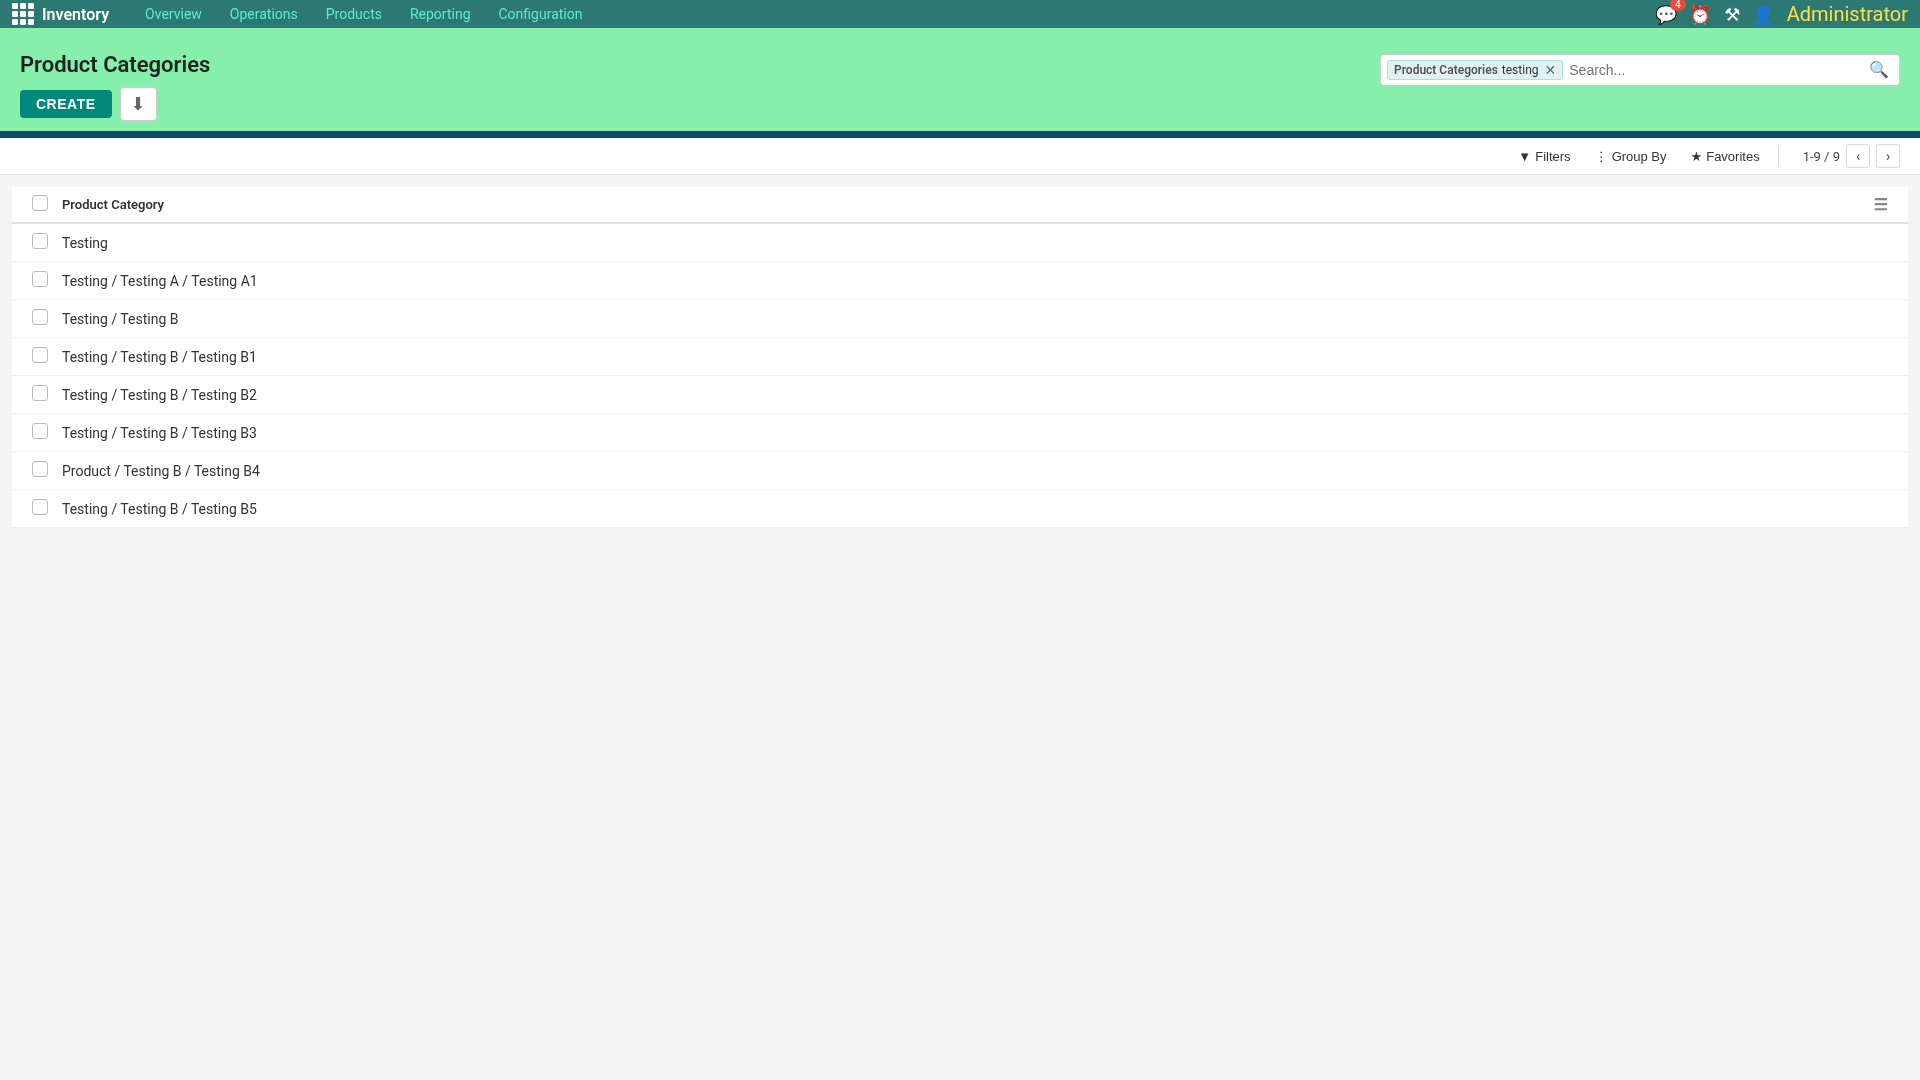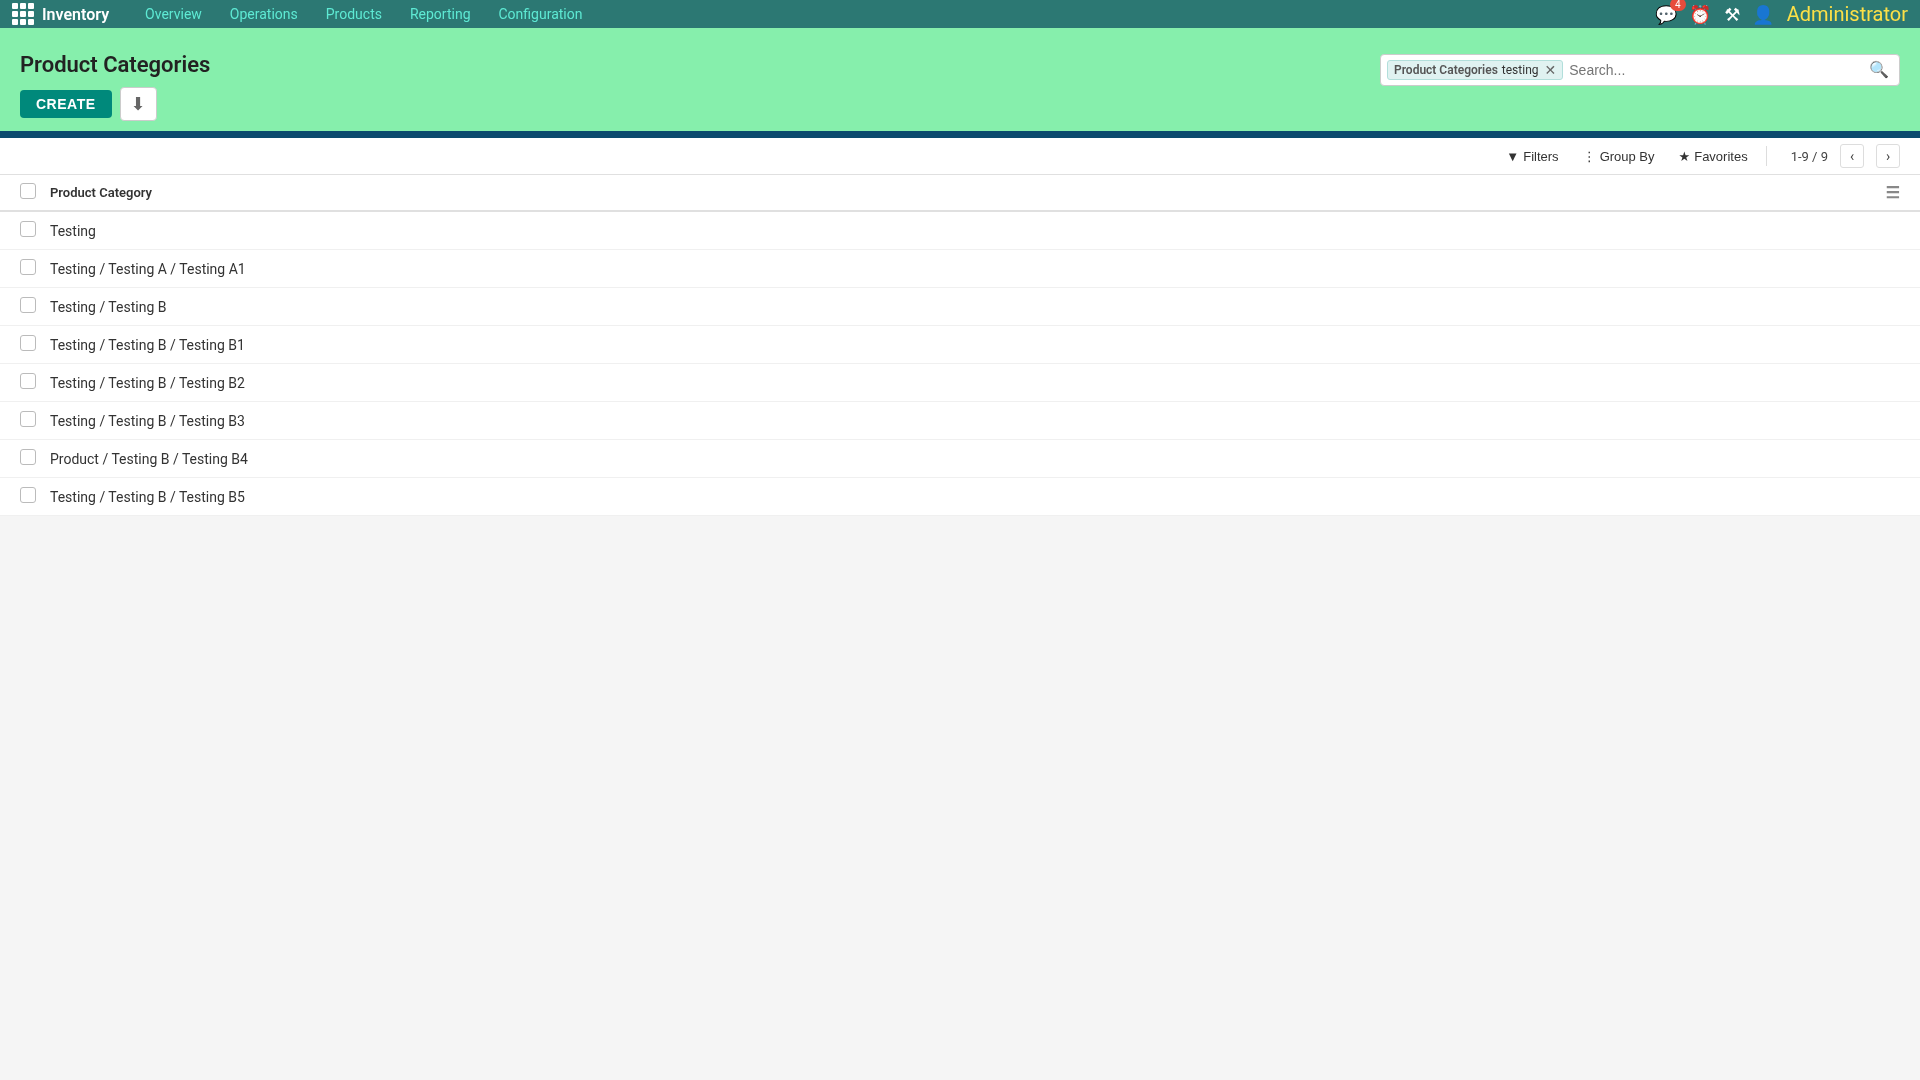--- a/index.html
+++ b/index.html
@@ -76,25 +76,25 @@
       background: white; padding: 6px 20px;
       border-bottom: 1px solid #e0e0e0;
       gap: 4px;
     }
     .toolbar-btn {
       display: flex; align-items: center; gap: 4px;
       padding: 4px 10px; border-radius: 4px; cursor: pointer;
       font-size: 13px; color: #333; border: none; background: white;
     }
     .toolbar-separator { width: 1px; height: 20px; background: #ddd; margin: 0 4px; }
-    .pagination { display: flex; align-items: center; gap: 12px; font-size: 13px; color: #444; margin-left: 16px; }
+    .pagination { display: flex; align-items: center; gap: 6px; font-size: 13px; color: #444; margin-left: 16px; }
     .pagination-btn { background: white; border: 1px solid #ddd; border-radius: 3px; width: 24px; height: 24px; display: flex; align-items: center; justify-content: center; cursor: pointer; font-size: 14px; }
 
     
-    .list-container { background: white; margin: 0; }
+    .list-container { background: white; margin: 12px; }
     .list-header {
       display: flex; align-items: center;
       padding: 8px 20px; border-bottom: 2px solid #e0e0e0;
       font-weight: 600; font-size: 13px; color: #333;
     }
     .list-header-checkbox { width: 30px; }
     .list-row {
       display: flex; align-items: center;
       padding: 9px 20px; border-bottom: 1px solid #f0f0f0;
       cursor: pointer; transition: background 0.1s;

